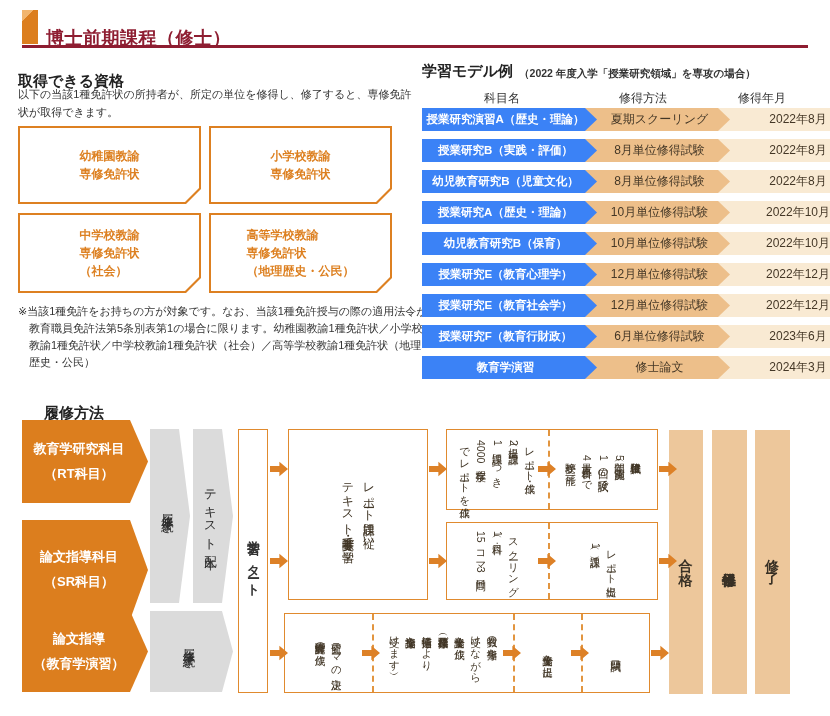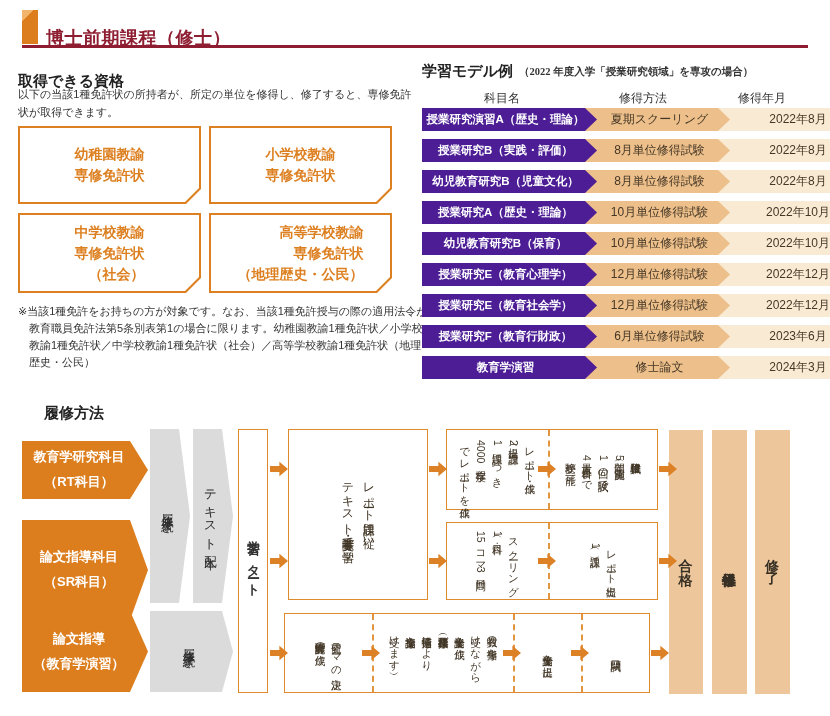--- a/index.html
+++ b/index.html
@@ -23,36 +23,36 @@
 
   
   .qual-desc{left:18px;top:86px;width:396px;font-size:11px;line-height:1.6;color:#333;}
   .cert-grid{left:18px;top:126px;width:374px;display:grid;
     grid-template-columns:183px 183px;grid-template-rows:78px 80px;gap:9px 8px;}
   .cert{position:relative;background:#dd8021;
     clip-path:polygon(0 0,100% 0,100% calc(100% - 15px),calc(100% - 15px) 100%,0 100%);
     display:flex;align-items:center;justify-content:center;}
   .cert-inner{position:absolute;inset:2px;background:#fff;
     clip-path:polygon(0 0,100% 0,100% calc(100% - 14px),calc(100% - 14px) 100%,0 100%);}
-  .cert-label{position:relative;z-index:2;color:#dd8021;font-weight:bold;font-size:14px;
-    line-height:1.5;text-align:right;}
+  .cert-label{position:relative;z-index:2;color:#dd8021;font-weight:bold;font-size:12px;
+    line-height:1.5;text-align:left;}
   .qual-note{left:18px;top:303px;width:400px;font-size:11px;line-height:1.55;color:#333;
     padding-left:1em;text-indent:-1em;}
 
   
-  .model-head{left:422px;top:62px;display:flex;align-items:center;gap:6px;font-family:Liberation Serif, serif;}
+  .model-head{left:422px;top:62px;display:flex;align-items:flex-end;gap:6px;}
   .model-sub{font-size:10.5px;font-weight:bold;color:#333;}
   .model-cols{left:422px;top:90px;display:flex;font-size:12px;color:#333;}
   .model-cols div{text-align:center;}
   .mc1{width:160px;} .mc2{width:122px;} .mc3{width:116px;}
   .model-table{left:422px;top:108px;}
   .chev-row{display:flex;height:23px;margin-bottom:8px;}
   .chev{line-height:23px;text-align:center;font-size:12px;
     clip-path:polygon(0 0,calc(100% - 12px) 0,100% 50%,calc(100% - 12px) 100%,0 100%);}
-  .chev.s1{width:167px;background:#4c1d95;color:#fff;font-weight:bold;z-index:3;position:relative;
+  .chev.s1{width:167px;background:#3b82f6;color:#fff;font-weight:bold;z-index:3;position:relative;
     font-size:11.5px;padding-right:8px;}
   .chev.s2{width:125px;margin-left:-12px;background:#edbf8a;color:#443726;z-index:2;position:relative;
     padding-left:12px;padding-right:8px;}
   .chev.s3{width:136px;margin-left:-12px;background:#f9ead3;color:#443726;z-index:1;position:relative;
     clip-path:polygon(0 0,calc(100% - 14px) 0,100% 50%,calc(100% - 14px) 100%,0 100%);
     padding-left:12px;padding-right:10px;}
 
   
   .flow{left:0;top:420px;width:830px;height:296px;}
   .pent{position:absolute;left:22px;width:126px;background:#dc7e1e;color:#fff;font-weight:bold;
@@ -170,21 +170,21 @@
     <div class="chev s1">教育学演習</div>
     <div class="chev s2">修士論文</div>
     <div class="chev s3">2024年3月</div>
   </div>
 </div>
 
 <h2 class="abs sec-head" style="left:18px;top:392px;margin-left:26px;">履修方法</h2>
 
 <div class="abs flow">
 
-  <div class="pent pre" style="top:21px;height:58px;">教育学研究科目
+  <div class="pent pre" style="top:0;height:83px;">教育学研究科目
 （RT科目）</div>
   <div class="pent pre" style="top:100px;height:100px;">論文指導科目
 （SR科目）</div>
   <div class="pent pre" style="top:191px;height:81px;">論文指導
 （教育学演習）</div>
 
   <div class="gchev" style="left:150px;top:9px;width:40px;height:174px;">
     <span class="vtext">履修手続き</span>
   </div>
   <div class="gchev" style="left:193px;top:9px;width:40px;height:174px;">

